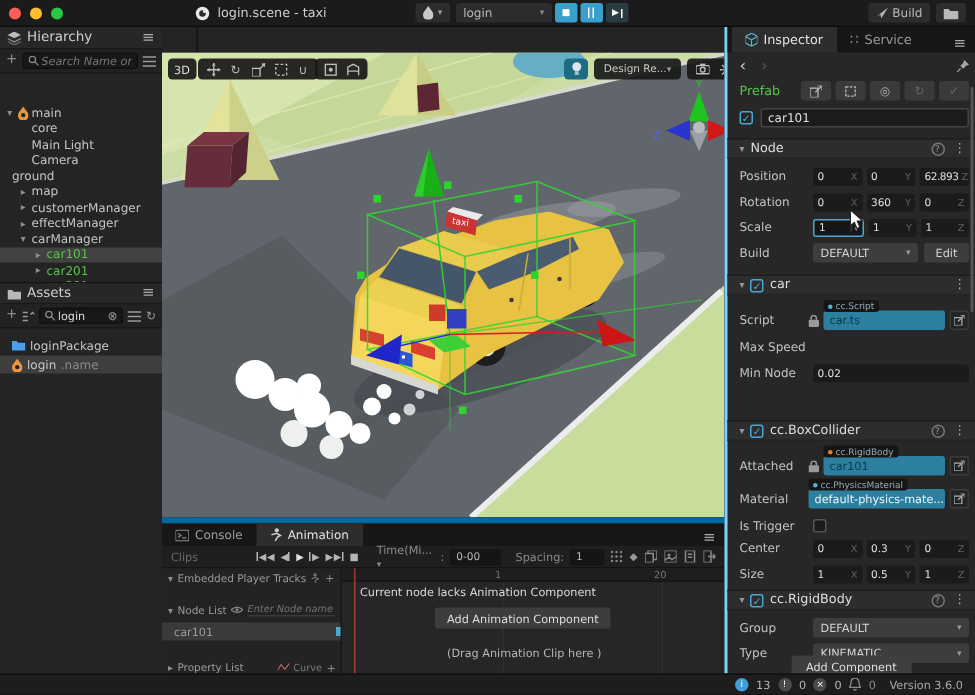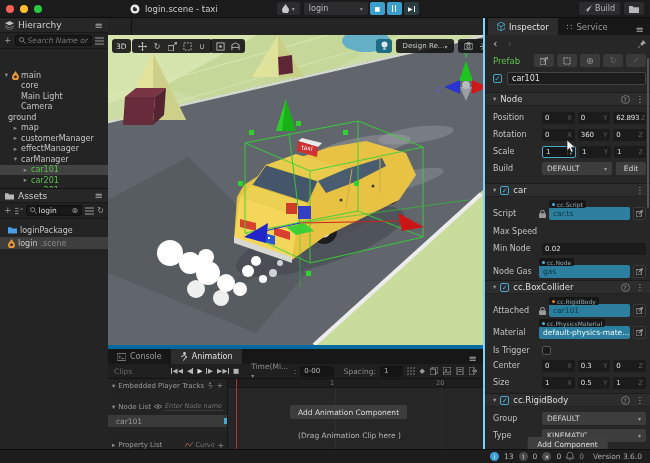--- a/index.html
+++ b/index.html
@@ -253,21 +253,21 @@
             <path d="M0 1h3.5l1 1.3H10V8H0Z" fill="#4a9fe8"></path>
           </svg>
         <span>loginPackage</span>
       </div>
       <div class="arow sel" style="top:48px">
         <svg width="7" height="9" viewBox="0 0 7 9">
             <path d="M3.5 0C5 2.5 7 4 7 6a3.5 3.5 0 1 1-7 0C0 4 2 2.5 3.5 0Z" fill="#e8973c"></path>
             <circle cx="3.5" cy="5.8" r="1.4" fill="#242424"></circle>
           </svg>
         <span>login</span>
-          <span class="ext">.scene</span>
+          <span class="ext">.name</span>
       </div>
     </div>
   </div>
 
   <div id="center">
 
     <div id="viewport">
       <svg width="375" height="310" viewBox="0 0 375 310">
 
         <rect x="0" y="0" width="375" height="310" fill="#cbdca4"></rect>
@@ -613,20 +613,21 @@
         </div>
       </div>
 
       <div id="anim-main">
         <div class="ruler"></div>
         <span class="rlab" style="left:102px">1</span>
         <span class="rlab" style="left:208px">20</span>
         <div style="position:absolute;left:107px;top:9px;width:1px;height:65px;background:#2e2e2e"></div>
         <div style="position:absolute;left:213px;top:9px;width:1px;height:65px;background:#2e2e2e"></div>
         <div style="position:absolute;left:8px;top:0;width:1px;height:74px;background:#a03b30"></div>
+        <div style="position:absolute;left:12px;top:11px;font-size:7.5px;color:#dadada;white-space:nowrap">Current node lacks Animation Component</div>
         <div style="position:absolute;left:62px;top:26px;height:14px;padding:0 8px;background:#3d3d3d;border-radius:2px;display:flex;align-items:center;font-size:7.5px;color:#dedede;white-space:nowrap">
             <span>Add Animation Component</span>
           </div>
         <div style="position:absolute;left:70px;top:52px;font-size:7.5px;color:#b5b5b5;white-space:nowrap">(Drag Animation Clip here )</div>
       </div>
     </div>
   </div>
 
   <div id="right">
     <div class="tabbar">
@@ -775,39 +776,20 @@
           </svg>
         </span>
     </div>
     <div class="irow" style="top:207px">
       <span class="ilab">Max Speed</span>
     </div>
     <div class="irow" style="top:224px">
       <span class="ilab">Min Node</span>
       <span class="vf" style="justify-content:flex-start">
           <span>0.02</span>
-        </span>
-    </div>
-    <div class="irow" style="top:247px">
-      <span class="ilab">Node Gas</span>
-      <span style="flex:1;position:relative;display:flex;min-width:0">
-        <span class="chip">
-            <span class="dot"></span>
-            <span>cc.Node</span>
-          </span>
-        <span class="ref">
-            <span>gas</span>
-          </span>
-      </span>
-      <span class="browse">
-          <svg width="7" height="7" viewBox="0 0 8 8">
-            <rect x="0" y="2" width="6" height="6" fill="none" stroke="#aaa"></rect>
-            <line x1="3" y1="5" x2="7.5" y2="0.5" stroke="#aaa"></line>
-            <polyline points="5,0 8,0 8,3" fill="none" stroke="#aaa"></polyline>
-          </svg>
         </span>
     </div>
 
     <div class="sect" style="top:262px">
       <span style="font-size:6.5px;color:#9a9a9a">▾</span>
       <span class="cb">✓</span>
       <span>cc.BoxCollider</span>
       <span style="margin-left:auto;display:flex;gap:6px;align-items:center">
         <span class="helpc">?</span>
         <span style="color:#aaa">⋮</span>

